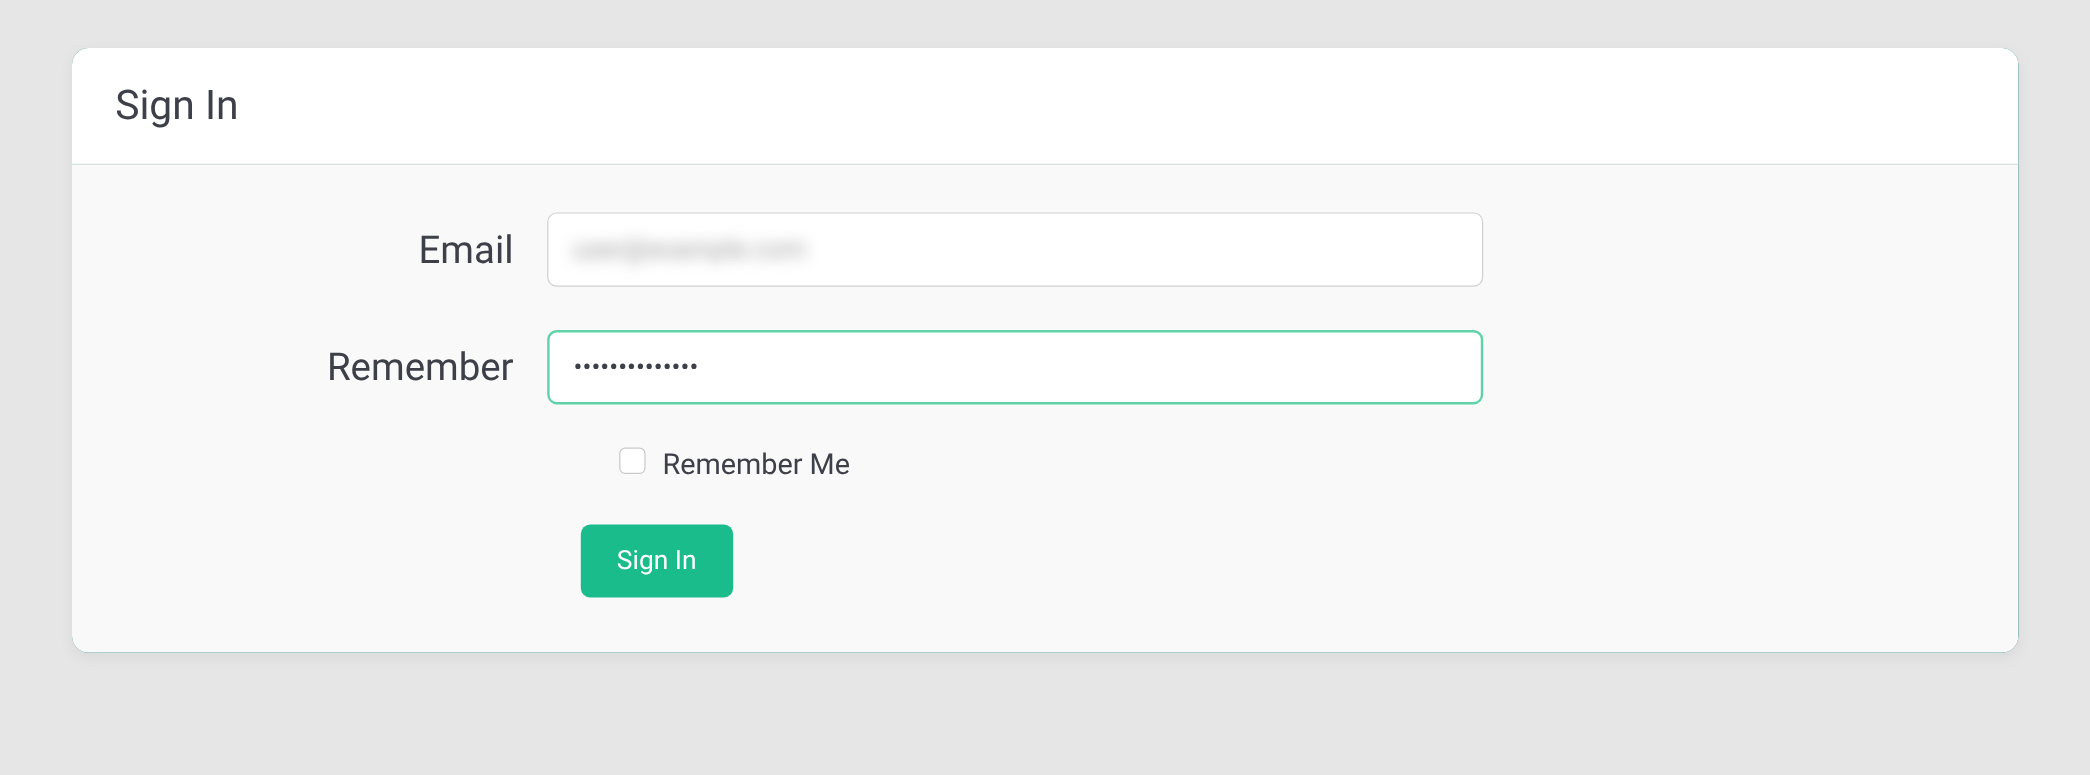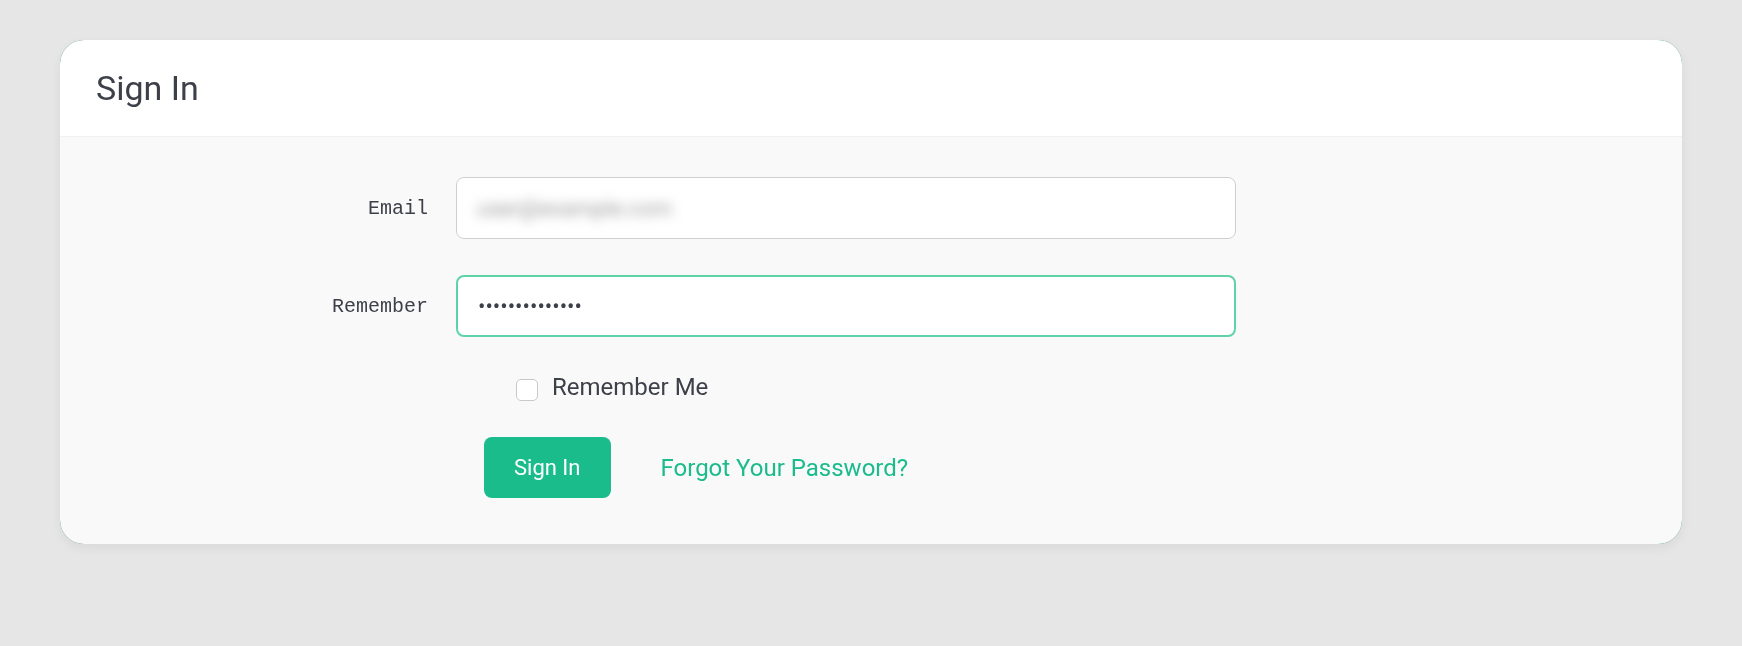--- a/index.html
+++ b/index.html
@@ -9,21 +9,21 @@
     }
     body {
       background: #e6e6e6;
       font-family: -apple-system, BlinkMacSystemFont, 'Segoe UI', Roboto, sans-serif;
       padding: 40px 60px;
       width: 1742px;
       height: 646px;
     }
     .card {
       background: #0f766e;
-      border-radius: 24px;
+      border-radius: 14px;
       box-shadow: 0 4px 12px rgba(0,0,0,0.06);
       overflow: hidden;
     }
     .card-header {
       padding: 28px 36px;
       border-bottom: 1px solid #f1f1f1;
       background: #ffffff;
     }
     .card-header h1 {
       font-size: 34px;
@@ -36,24 +36,23 @@
     }
     .form-row {
       display: flex;
       align-items: center;
       margin-bottom: 36px;
     }
     .form-label {
       width: 360px;
       text-align: right;
       padding-right: 28px;
-      font-size: 20px;
+      font-size: 32px;
       color: #3d3f49;
       font-weight: 400;
-      font-family: Liberation Mono, monospace;
     }
     .form-control-wrap {
       flex: 0 0 780px;
     }
     .form-input {
       width: 100%;
       height: 62px;
       padding: 0 20px;
       font-size: 22px;
       color: #3d3f49;
@@ -86,21 +85,21 @@
       display: flex;
       padding-left: 388px;
       margin-bottom: 36px;
       align-items: center;
     }
     .offset-row.last {
       margin-bottom: 0;
     }
     .checkbox-wrap {
       display: flex;
-      align-items: flex-end;
+      align-items: flex-start;
       gap: 14px;
       padding-left: 32px;
     }
     .checkbox {
       width: 22px;
       height: 22px;
       border: 1.5px solid #c9c9c9;
       border-radius: 5px;
       background: #ffffff;
       cursor: pointer;
@@ -156,17 +155,16 @@
 
     <div class="offset-row">
       <div class="checkbox-wrap">
         <div class="checkbox"></div>
         <span class="checkbox-label">Remember Me</span>
       </div>
     </div>
 
     <div class="offset-row last">
       <button class="btn-primary">Sign In</button>
-      <a class="forgot-link">Forgot Your Password?</a>
     </div>
 
   </div>
 </div>
 
 </body></html>

